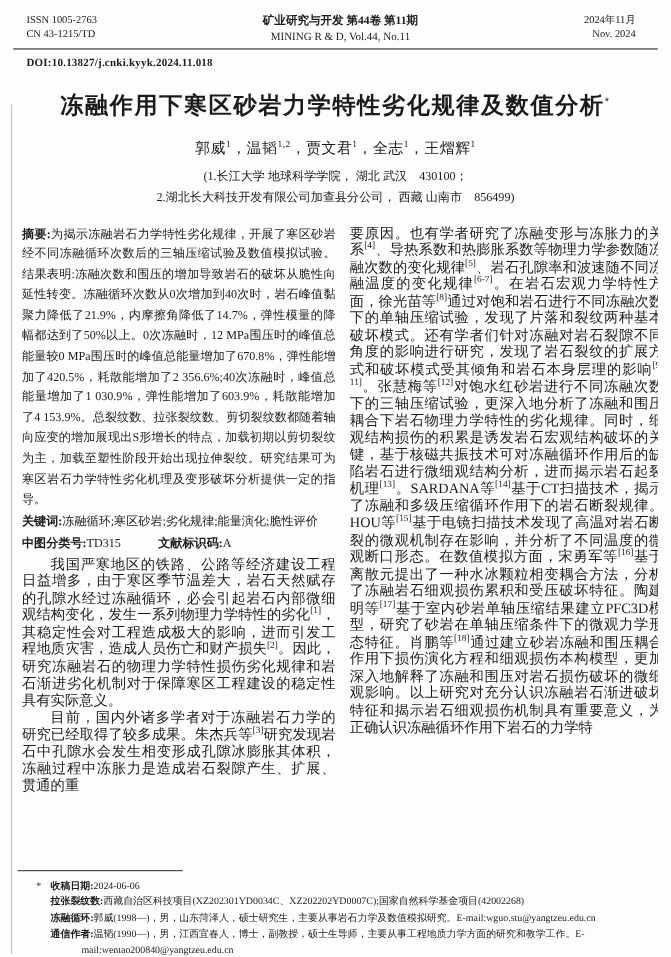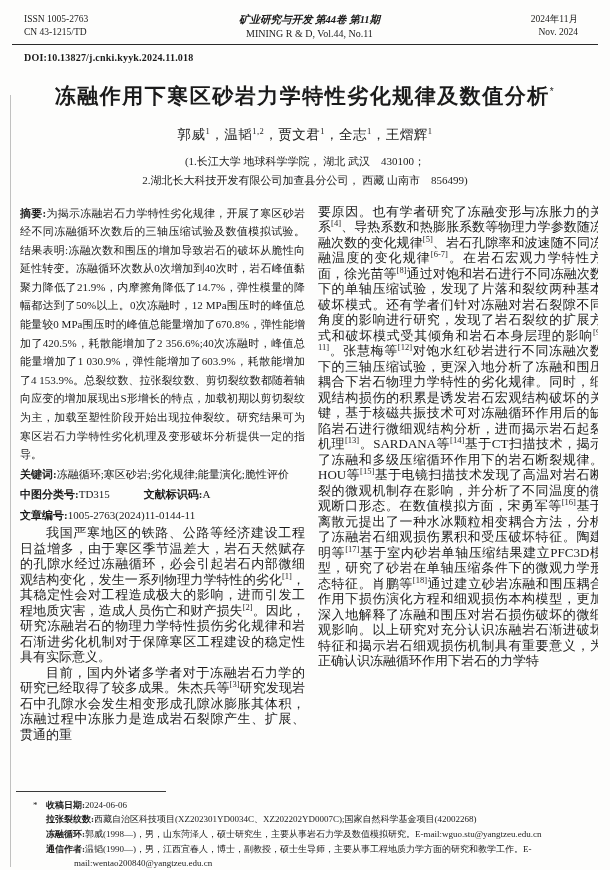--- a/index.html
+++ b/index.html
@@ -16,21 +16,21 @@
     background:rgba(120,120,120,.45);
   }
   
   .header{
     display:flex;justify-content:space-between;align-items:flex-start;
     padding:13px 32px 0 24px;
   }
   .hdr-left,.hdr-right{font-size:9.5px;line-height:13px;white-space:nowrap;}
   .hdr-right{text-align:right;}
   .hdr-center{text-align:center;font-size:10px;line-height:13.5px;white-space:nowrap;}
-  .hdr-center .cn{font-weight:700;font-style:italic;font-size:10.5px;}
+  .hdr-center .cn{font-weight:700;font-size:10.5px;}
   .header-rule{border-top:1.2px solid #2a2a2a;margin:4px 12px 0 12px;}
   .doi-line{margin:7px 0 0 24px;font-size:10px;font-weight:600;letter-spacing:.2px;}
   
   .title{
     margin-top:19px;text-align:center;
     font-family:"Liberation Sans","DejaVu Sans",sans-serif;
     font-size:21px;font-weight:700;letter-spacing:1.5px;
   }
   .title sup{font-size:10px;font-weight:400;}
   .authors{margin-top:15px;text-align:center;font-size:13.5px;letter-spacing:.5px;}
@@ -104,21 +104,20 @@
   <div class="affils">
     <div>(1.长江大学 地球科学学院， 湖北 武汉　430100；</div>
     <div>2.湖北长大科技开发有限公司加查县分公司， 西藏 山南市　856499)</div>
   </div>
 
   <div class="columns">
     <div class="col">
       <div class="abstract"><b>摘要:</b><span>为揭示冻融岩石力学特性劣化规律，开展了寒区砂岩经不同冻融循环次数后的三轴压缩试验及数值模拟试验。结果表明:冻融次数和围压的增加导致岩石的破坏从脆性向延性转变。冻融循环次数从0次增加到40次时，岩石峰值黏聚力降低了21.9%，内摩擦角降低了14.7%，弹性模量的降幅都达到了50%以上。0次冻融时，12 MPa围压时的峰值总能量较0 MPa围压时的峰值总能量增加了670.8%，弹性能增加了420.5%，耗散能增加了2 356.6%;40次冻融时，峰值总能量增加了1 030.9%，弹性能增加了603.9%，耗散能增加了4 153.9%。总裂纹数、拉张裂纹数、剪切裂纹数都随着轴向应变的增加展现出S形增长的特点，加载初期以剪切裂纹为主，加载至塑性阶段开始出现拉伸裂纹。研究结果可为寒区岩石力学特性劣化机理及变形破坏分析提供一定的指导。</span></div>
       <div class="meta"><b>关键词:</b><span>冻融循环;寒区砂岩;劣化规律;能量演化;脆性评价</span></div>
       <div class="meta"><b>中图分类号:</b><span>TD315</span><b class="clc-gap">文献标识码:</b><span>A</span></div>
-      <div class="meta"><b>文章编号:</b><span>1005-2763(2024)11-0144-11</span></div>
 
 
       <div class="body-text">
         <p>我国严寒地区的铁路、公路等经济建设工程日益增多，由于寒区季节温差大，岩石天然赋存的孔隙水经过冻融循环，必会引起岩石内部微细观结构变化，发生一系列物理力学特性的劣化<sup class="ref">[1]</sup>，其稳定性会对工程造成极大的影响，进而引发工程地质灾害，造成人员伤亡和财产损失<sup class="ref">[2]</sup>。因此，研究冻融岩石的物理力学特性损伤劣化规律和岩石渐进劣化机制对于保障寒区工程建设的稳定性具有实际意义。</p>
         <p>目前，国内外诸多学者对于冻融岩石力学的研究已经取得了较多成果。朱杰兵等<sup class="ref">[3]</sup>研究发现岩石中孔隙水会发生相变形成孔隙冰膨胀其体积，冻融过程中冻胀力是造成岩石裂隙产生、扩展、贯通的重</p>
       </div>
     </div>
 
     <div class="col">
       <div class="body-text">要原因。也有学者研究了冻融变形与冻胀力的关系<sup class="ref">[4]</sup>、导热系数和热膨胀系数等物理力学参数随冻融次数的变化规律<sup class="ref">[5]</sup>、岩石孔隙率和波速随不同冻融温度的变化规律<sup class="ref">[6-7]</sup>。在岩石宏观力学特性方面，徐光苗等<sup class="ref">[8]</sup>通过对饱和岩石进行不同冻融次数下的单轴压缩试验，发现了片落和裂纹两种基本破坏模式。还有学者们针对冻融对岩石裂隙不同角度的影响进行研究，发现了岩石裂纹的扩展方式和破坏模式受其倾角和岩石本身层理的影响<sup class="ref">[9-11]</sup>。张慧梅等<sup class="ref">[12]</sup>对饱水红砂岩进行不同冻融次数下的三轴压缩试验，更深入地分析了冻融和围压耦合下岩石物理力学特性的劣化规律。同时，细观结构损伤的积累是诱发岩石宏观结构破坏的关键，基于核磁共振技术可对冻融循环作用后的缺陷岩石进行微细观结构分析，进而揭示岩石起裂机理<sup class="ref">[13]</sup>。SARDANA等<sup class="ref">[14]</sup>基于CT扫描技术，揭示了冻融和多级压缩循环作用下的岩石断裂规律。HOU等<sup class="ref">[15]</sup>基于电镜扫描技术发现了高温对岩石断裂的微观机制存在影响，并分析了不同温度的微观断口形态。在数值模拟方面，宋勇军等<sup class="ref">[16]</sup>基于离散元提出了一种水冰颗粒相变耦合方法，分析了冻融岩石细观损伤累积和受压破坏特征。陶建明等<sup class="ref">[17]</sup>基于室内砂岩单轴压缩结果建立PFC3D模型，研究了砂岩在单轴压缩条件下的微观力学形态特征。肖鹏等<sup class="ref">[18]</sup>通过建立砂岩冻融和围压耦合作用下损伤演化方程和细观损伤本构模型，更加深入地解释了冻融和围压对岩石损伤破坏的微细观影响。以上研究对充分认识冻融岩石渐进破坏特征和揭示岩石细观损伤机制具有重要意义，为正确认识冻融循环作用下岩石的力学特</div>

